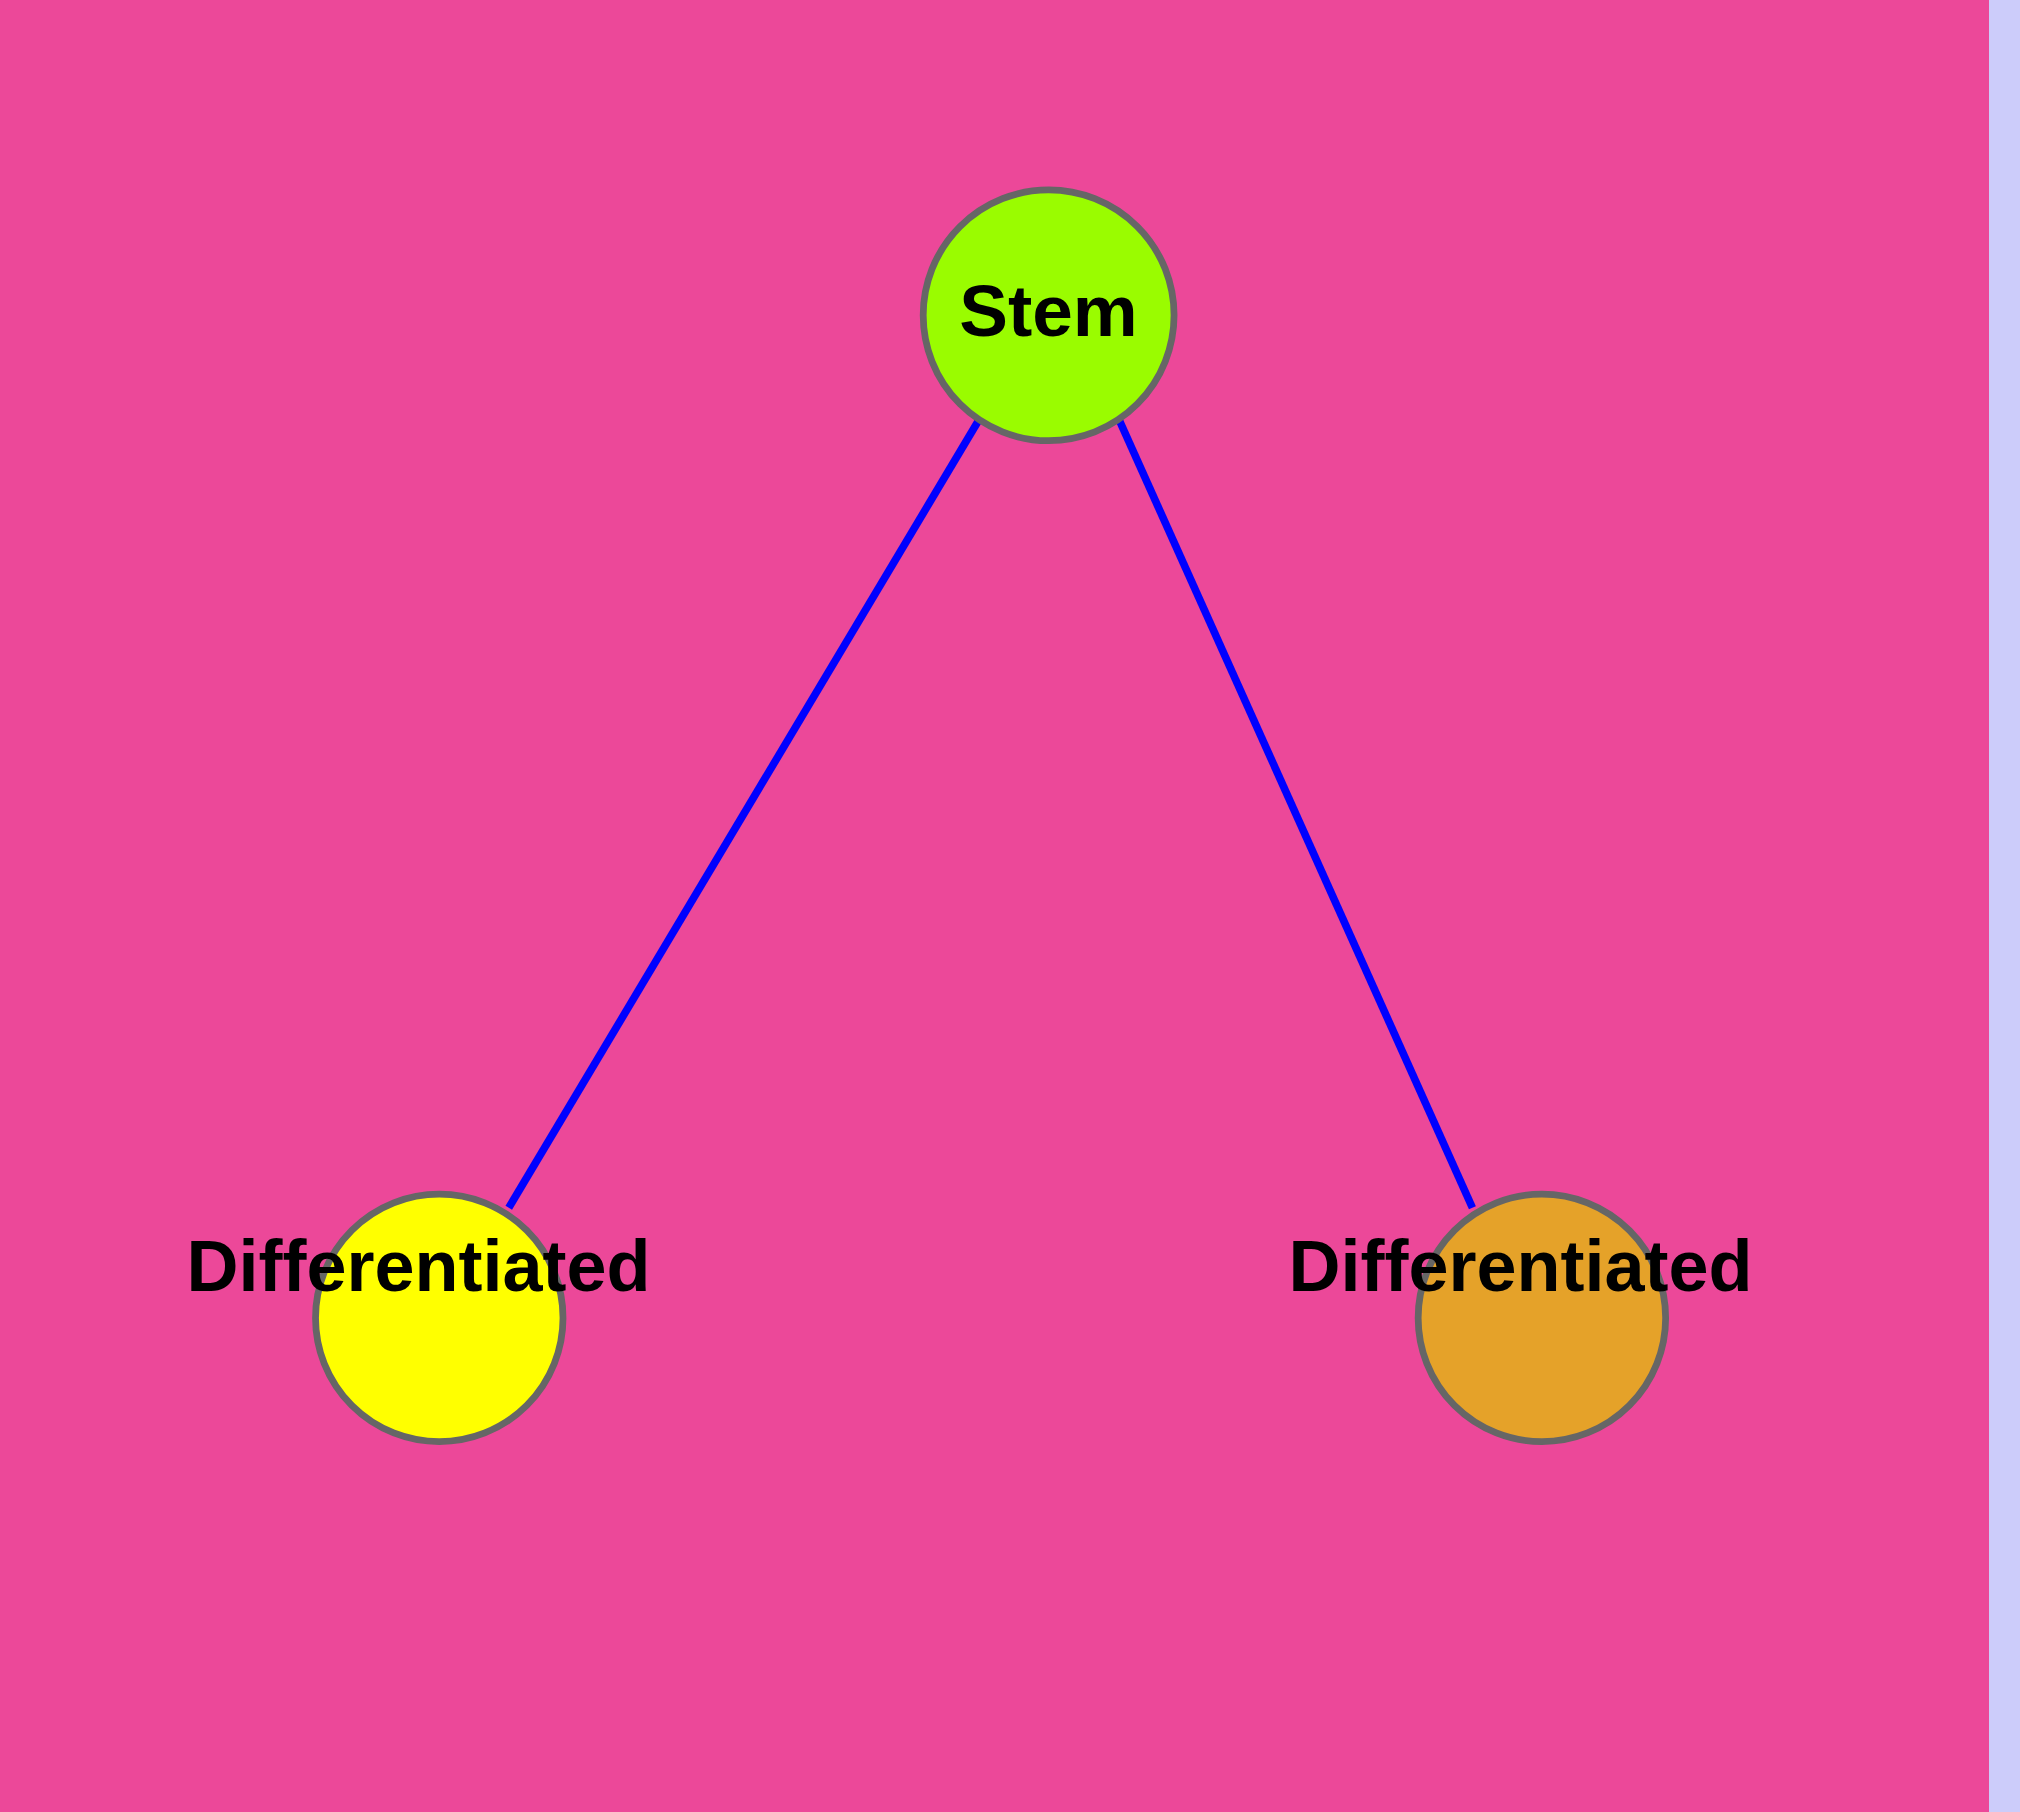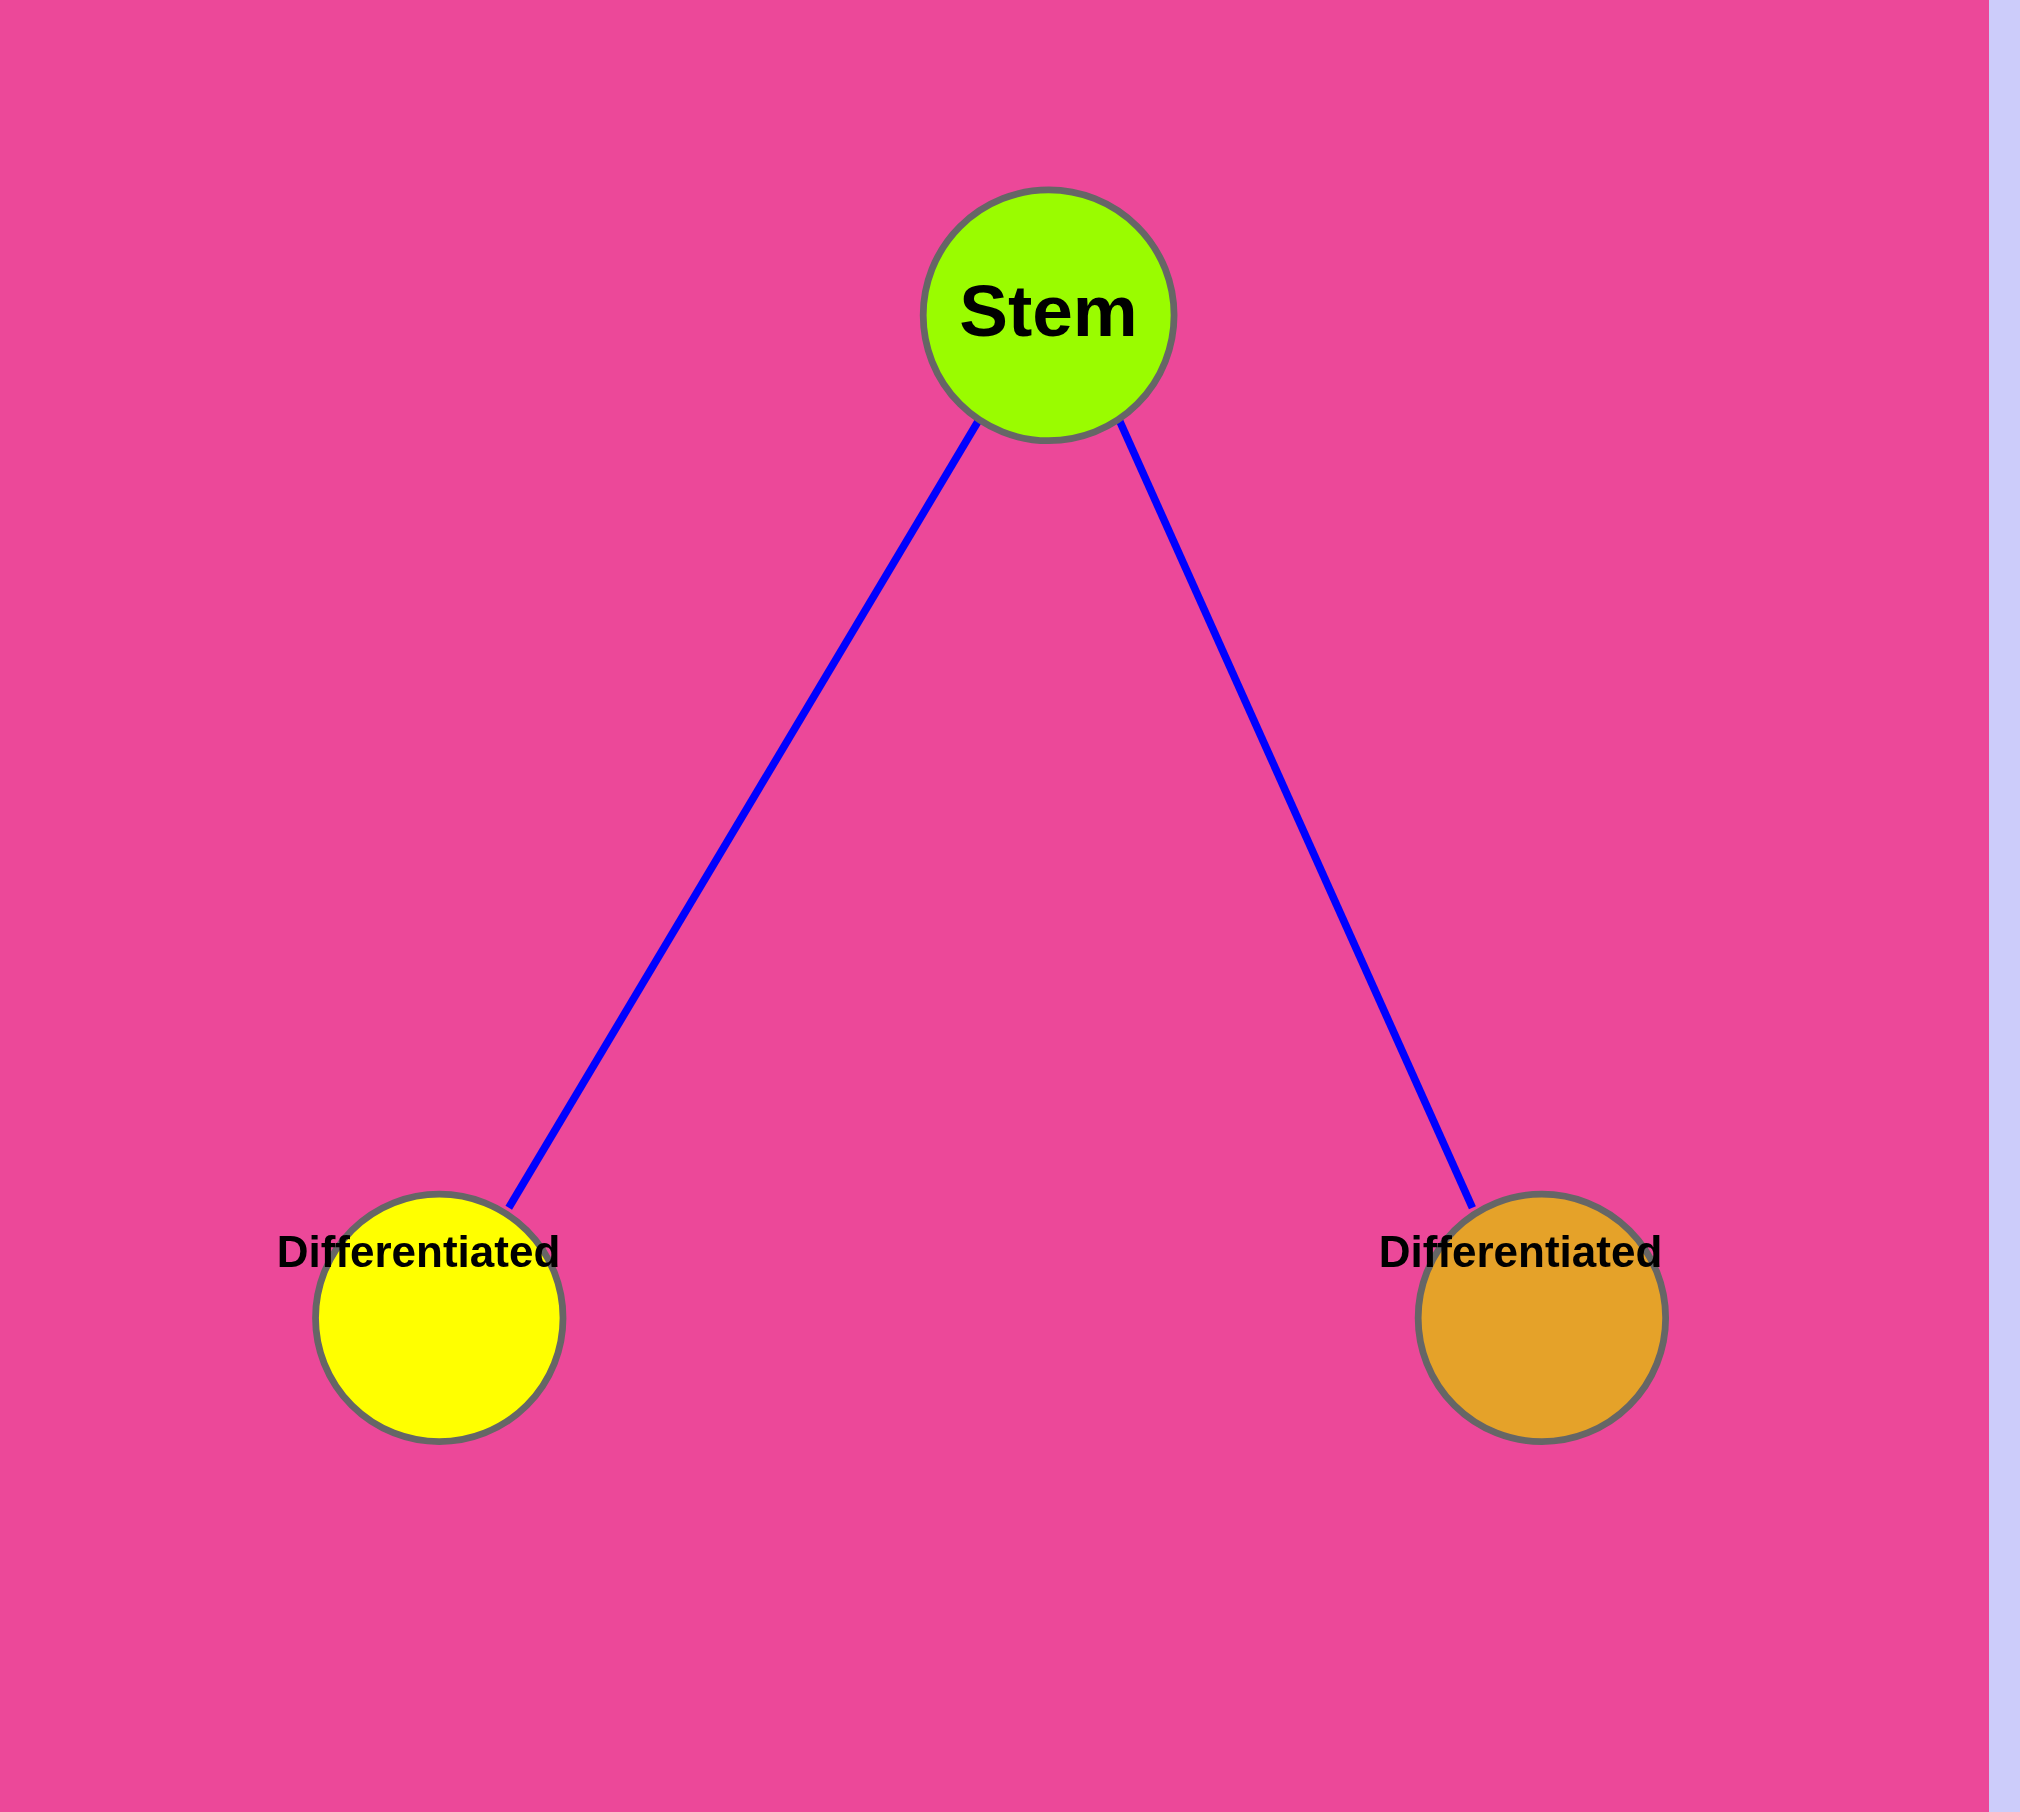--- a/index.html
+++ b/index.html
@@ -30,21 +30,21 @@
     color: #000000;
     line-height: 1.04;
     white-space: nowrap;
     pointer-events: none;
     -webkit-font-smoothing: antialiased;
   }
   .label-stem {
     font-size: 73px;
   }
   .label-diff {
-    font-size: 44px;
+    font-size: 72px;
   }
   .label-line {
     display: block;
   }
 </style>
 </head>
 <body style="background: rgb(204, 204, 250);">
 
 <div id="canvas" style="width: 1989px; height: 1812px; background: #ec4899;">
 

